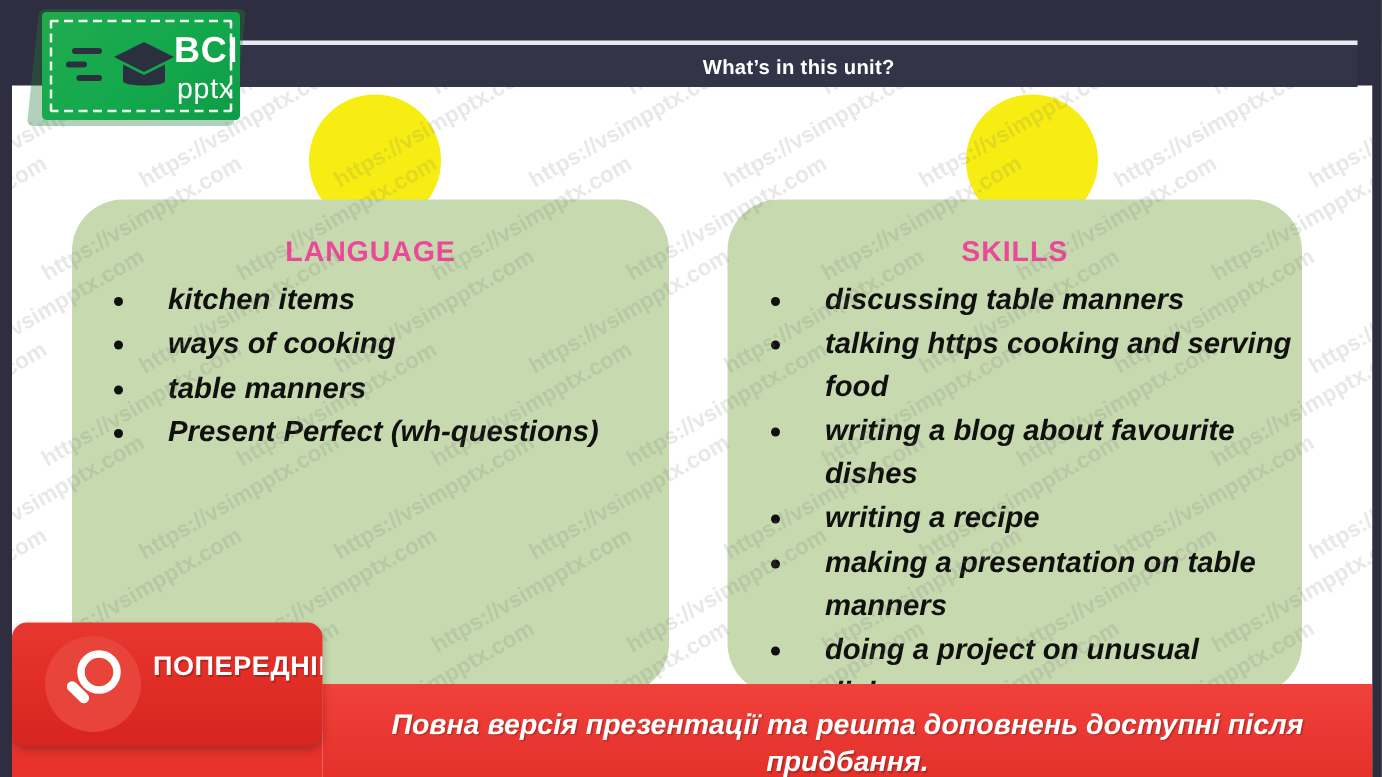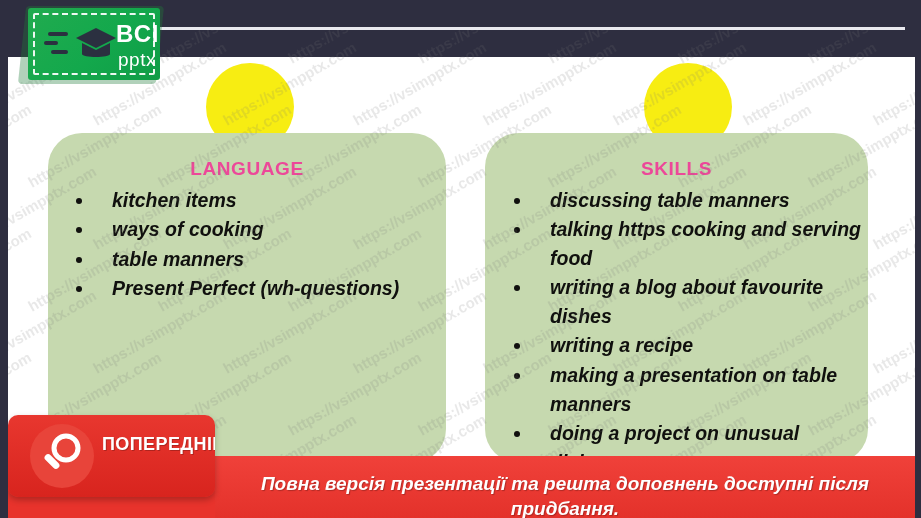--- a/index.html
+++ b/index.html
@@ -388,20 +388,23 @@
       <circle cx="36" cy="24" r="12" fill="none" stroke="#ffffff" stroke-width="5"></circle>
       <rect x="13" y="34" width="18" height="7" rx="3.5" fill="#ffffff" transform="rotate(45 22 37.5)"></rect>
     </svg>
     <div class="badge-text">
       <span>ПОПЕРЕДНІЙ</span>
     </div>
   </div>
 
   <div class="top-dark-band"></div>
   <div class="top-hairline"></div>
+  <div class="header-bar">
+    <span class="header-title">What’s in this unit?</span>
+  </div>
   <div class="left-chrome"></div>
   <div class="right-chrome"></div>
 
   <div class="logo-shadow"></div>
   <div class="logo">
     <div class="logo-dash"></div>
     <div class="logo-speed">
         <i></i>
         <i></i>
         <i></i>

